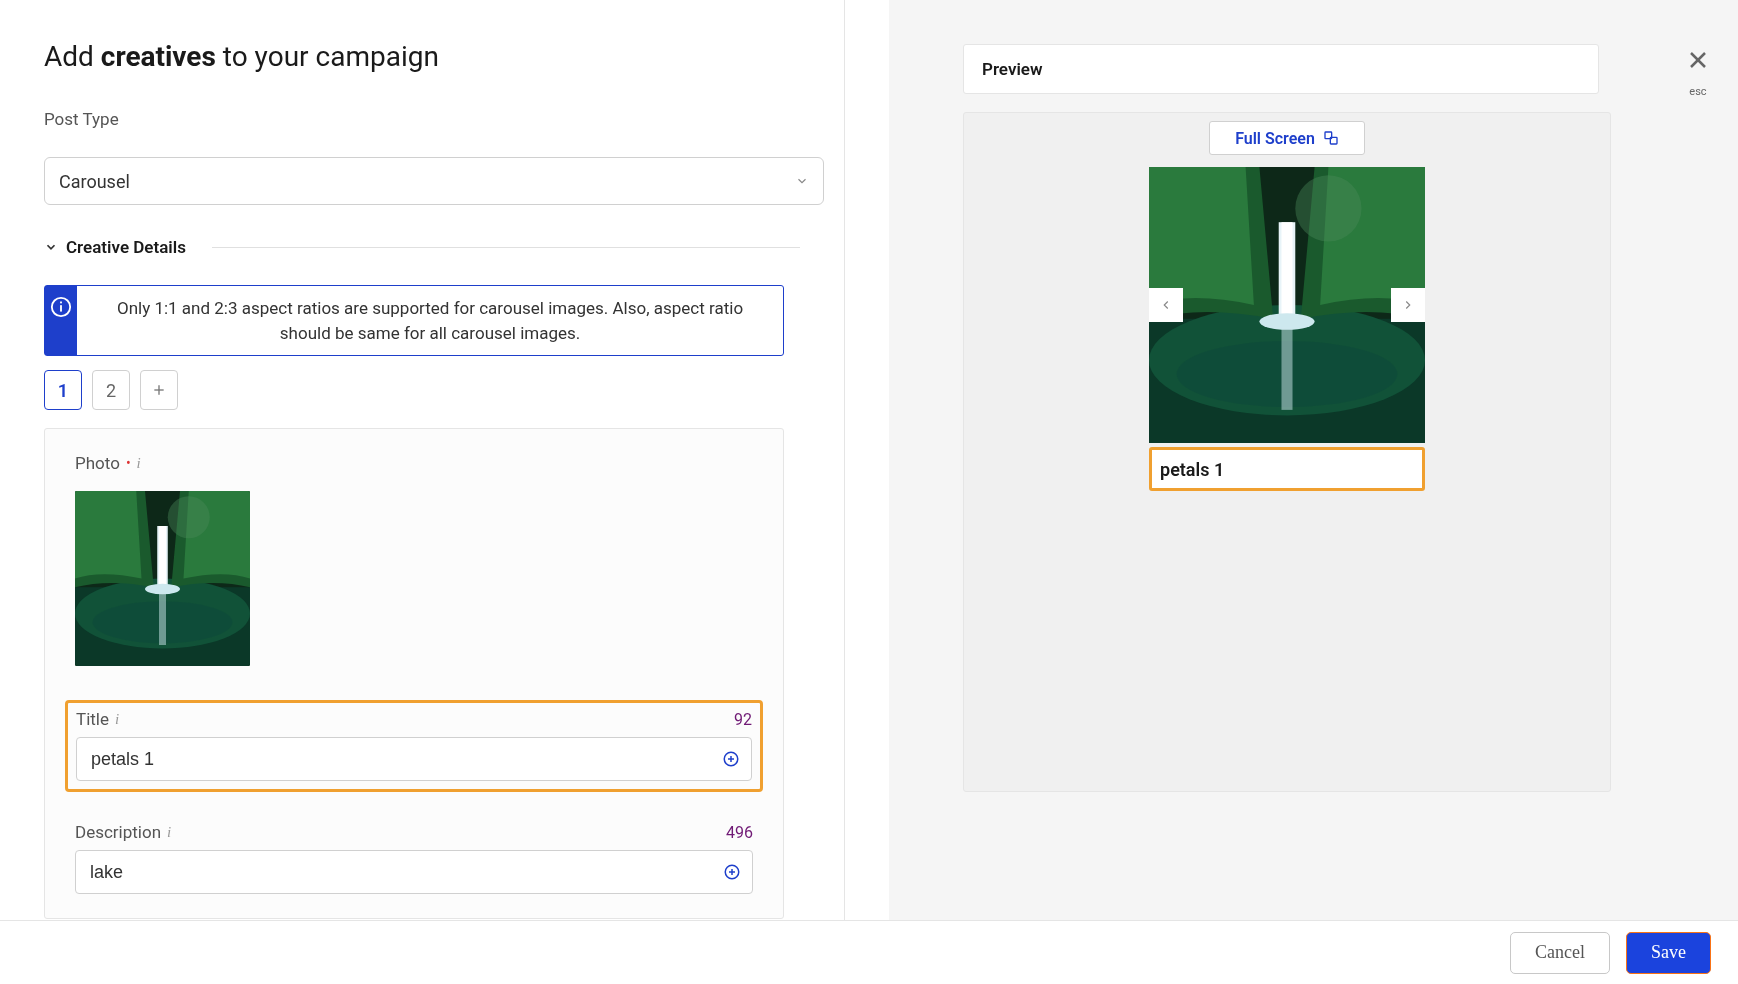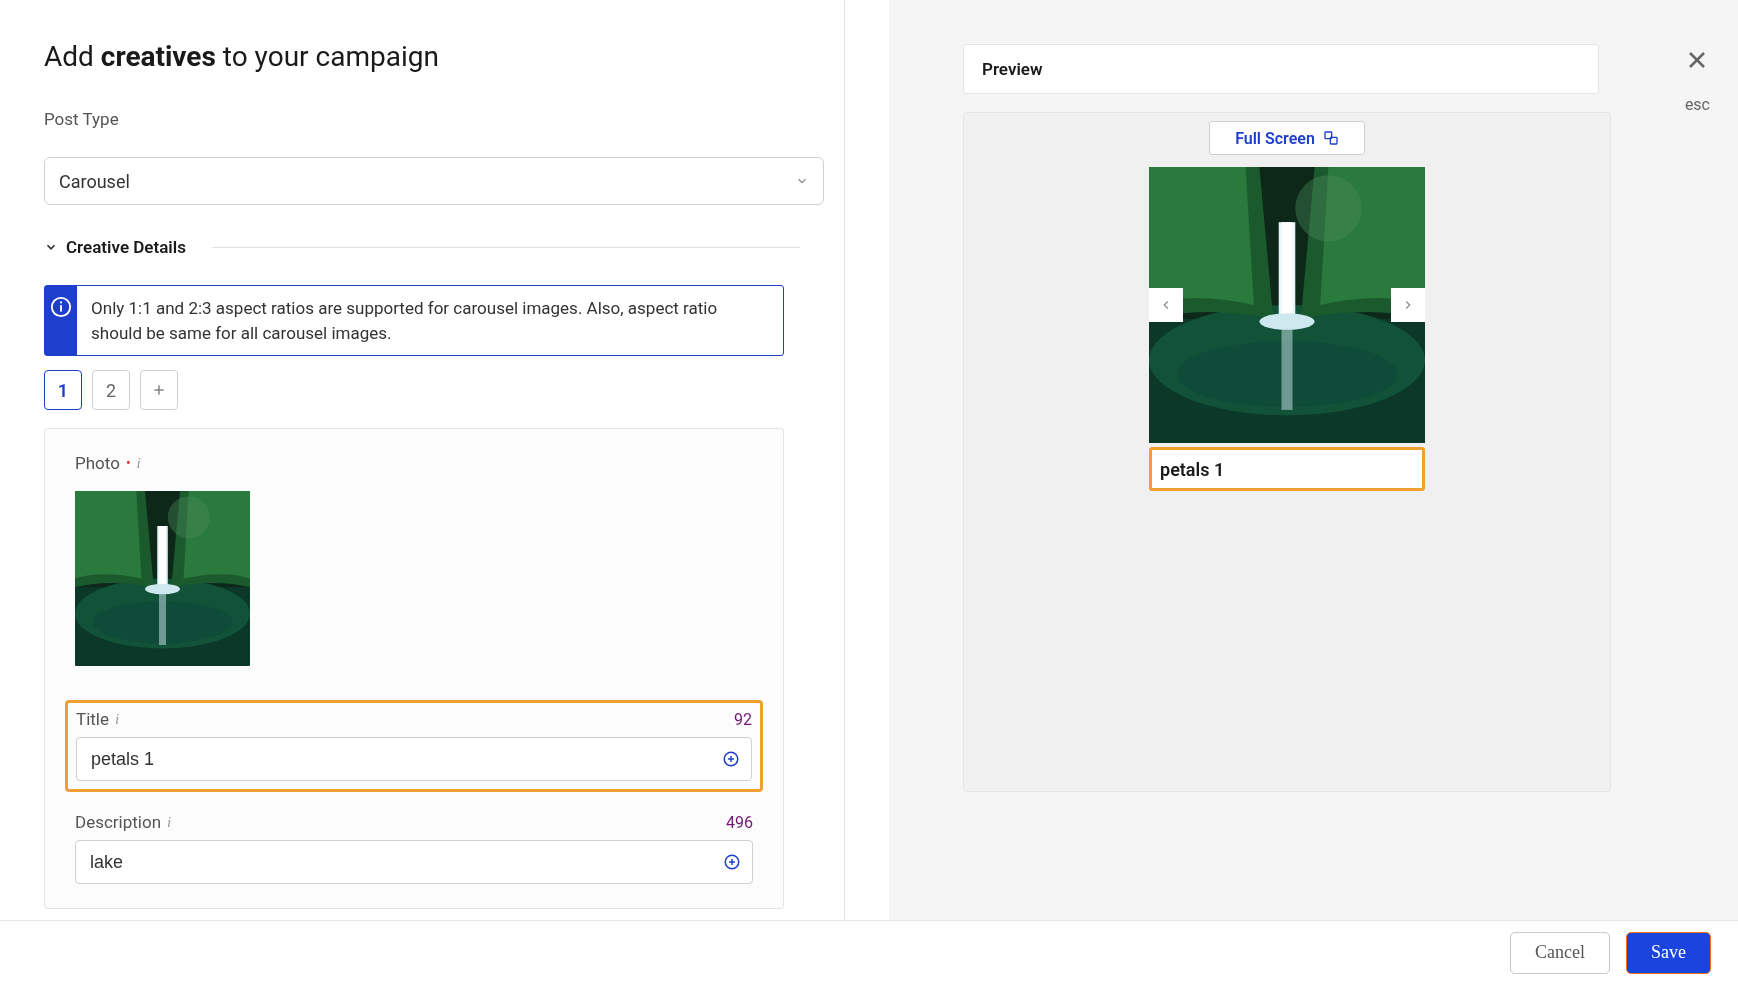--- a/index.html
+++ b/index.html
@@ -95,20 +95,21 @@
     display: flex;
     align-items: flex-start;
     justify-content: center;
     padding-top: 10px;
   }
   .info-banner .msg {
     padding: 10px 14px;
     font-size: 17px;
     line-height: 1.45;
     color: #333;
+    text-align: center;
   }
   .info-icon-svg { fill: #fff; }
 
   .tabs-row {
     display: flex;
     gap: 10px;
     margin-bottom: 18px;
   }
   .tab {
     width: 38px; height: 40px;
@@ -144,21 +145,21 @@
   .req-dot { color: #d33; font-size: 14px; }
   .i-icon { font-style: italic; color: #999; font-family: Georgia, serif; font-size: 15px; }
   .photo-thumb {
     width: 175px; height: 175px;
     background: #0a3a1f;
     border-radius: 2px;
     margin-bottom: 34px;
     overflow: hidden;
   }
 
-  .input-block { margin-bottom: 20px; }
+  .input-block { margin-bottom: 30px; }
   .input-block.highlighted {
     border: 3px solid #f0a030;
     border-radius: 4px;
     padding: 6px 8px 8px 8px;
     margin-left: -10px;
     margin-right: -10px;
   }
   .label-row {
     display: flex;
     justify-content: space-between;
@@ -190,21 +191,21 @@
 
   
   .close-btn {
     position: absolute;
     right: 28px;
     top: 48px;
     text-align: center;
     color: #666;
   }
   .close-btn .x { font-size: 28px; line-height: 1; }
-  .close-btn .esc { font-size: 16px; margin-top: 18px; }
+  .close-btn .esc { font-size: 11px; margin-top: 8px; }
 
   .preview-header {
     background: #fff;
     border: 1px solid #e5e5e5;
     border-radius: 3px;
     width: 636px;
     height: 50px;
     display: flex;
     align-items: center;
     padding: 0 18px;

